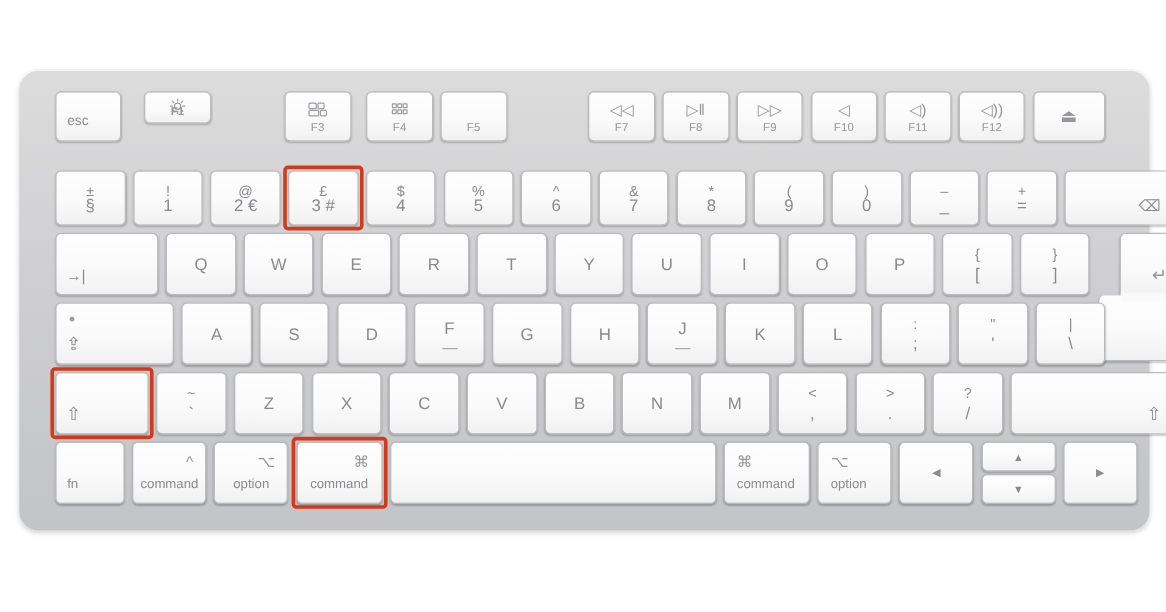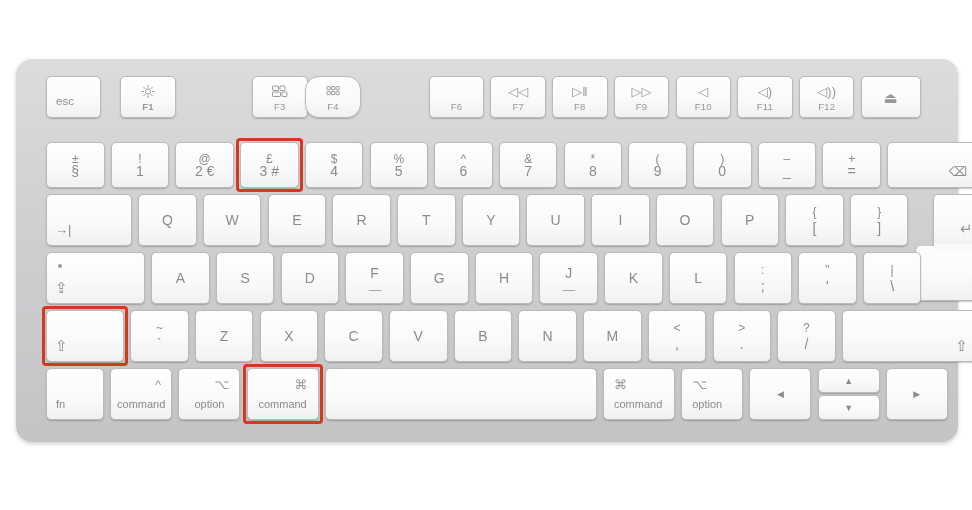--- a/index.html
+++ b/index.html
@@ -126,56 +126,56 @@
 
   .arrow-glyph { font-size: 9px; color: #8a8b8e; }
 </style>
 </head>
 <body>
 
 <div id="keyboard">
     <div class="key" style="left: 30px; top: 18px; width: 55px; height: 42px;">
       <span class="lbl esclbl">esc</span>
     </div>
-    <div class="key" style="left: 104.2px; top: 18px; width: 55.5px; height: 42px; font-weight: bold;">
+    <div class="key" style="left: 104.2px; top: 18px; width: 55.5px; height: 27px; font-weight: bold;">
       <svg width="17" height="13" viewBox="0 0 17 13" style="position: absolute; left: 50%; top: 20%; transform: translateX(-50%);">
         <circle cx="8.5" cy="6.5" r="2.6" fill="none" stroke="#9a9b9e" stroke-width="1"></circle>
         <line x1="12.80" y1="6.50" x2="14.50" y2="6.50" stroke="#9a9b9e" stroke-width="1" stroke-linecap="round"></line>
         <line x1="11.54" y1="9.54" x2="12.74" y2="10.74" stroke="#9a9b9e" stroke-width="1" stroke-linecap="round"></line>
         <line x1="8.50" y1="10.80" x2="8.50" y2="12.50" stroke="#9a9b9e" stroke-width="1" stroke-linecap="round"></line>
         <line x1="5.46" y1="9.54" x2="4.26" y2="10.74" stroke="#9a9b9e" stroke-width="1" stroke-linecap="round"></line>
         <line x1="4.20" y1="6.50" x2="2.50" y2="6.50" stroke="#9a9b9e" stroke-width="1" stroke-linecap="round"></line>
         <line x1="5.46" y1="3.46" x2="4.26" y2="2.26" stroke="#9a9b9e" stroke-width="1" stroke-linecap="round"></line>
         <line x1="8.50" y1="2.20" x2="8.50" y2="0.50" stroke="#9a9b9e" stroke-width="1" stroke-linecap="round"></line>
         <line x1="11.54" y1="3.46" x2="12.74" y2="2.26" stroke="#9a9b9e" stroke-width="1" stroke-linecap="round"></line>
       </svg>
       <span class="lbl fnlabel">F1</span>
     </div>
-    <div class="key" style="left: 236px; top: 18px; width: 55.5px; height: 42px;">
+    <div class="key" style="left: 221px; top: 18px; width: 55.5px; height: 42px;">
       <svg width="17" height="13" viewBox="0 0 17 13" style="position: absolute; left: 50%; top: 20%; transform: translateX(-50%);">
         <rect x="1" y="1" width="6" height="4.5" rx="0.8" fill="none" stroke="#9a9b9e" stroke-width="1"></rect>
         <rect x="8.5" y="1" width="5" height="4.5" rx="0.8" fill="none" stroke="#9a9b9e" stroke-width="1"></rect>
         <rect x="1" y="7" width="8" height="4.5" rx="0.8" fill="none" stroke="#9a9b9e" stroke-width="1"></rect>
         <rect x="10.5" y="7" width="5" height="4.5" rx="0.8" fill="none" stroke="#9a9b9e" stroke-width="1"></rect>
       </svg>
       <span class="lbl fnlabel">F3</span>
     </div>
-    <div class="key" style="left: 289.3px; top: 18px; width: 55.5px; height: 42px; border-radius: 14px;">
+    <div class="key" style="left: 289.3px; top: 18px; width: 55.5px; height: 42px;">
       <svg width="17" height="13" viewBox="0 0 17 13" style="position: absolute; left: 50%; top: 20%; transform: translateX(-50%);">
         <rect x="2.5" y="1.5" width="3.2" height="3.2" rx="0.5" fill="none" stroke="#9a9b9e" stroke-width="1"></rect>
         <rect x="7" y="1.5" width="3.2" height="3.2" rx="0.5" fill="none" stroke="#9a9b9e" stroke-width="1"></rect>
         <rect x="11.5" y="1.5" width="3.2" height="3.2" rx="0.5" fill="none" stroke="#9a9b9e" stroke-width="1"></rect>
         <rect x="2.5" y="6.5" width="3.2" height="3.2" rx="0.5" fill="none" stroke="#9a9b9e" stroke-width="1"></rect>
         <rect x="7" y="6.5" width="3.2" height="3.2" rx="0.5" fill="none" stroke="#9a9b9e" stroke-width="1"></rect>
         <rect x="11.5" y="6.5" width="3.2" height="3.2" rx="0.5" fill="none" stroke="#9a9b9e" stroke-width="1"></rect>
       </svg>
       <span class="lbl fnlabel">F4</span>
     </div>
-    <div class="key" style="left: 412.7px; top: 18px; width: 55.5px; height: 42px;">
-      <span class="lbl fnlabel">F6</span>
+    <div class="key" style="left: 351px; top: 18px; width: 55.5px; height: 42px;">
+      <span class="lbl fnlabel">F5</span>
     </div>
     <div class="key" style="left: 474.4px; top: 18px; width: 55.5px; height: 42px;">
       <span class="lbl fnglyph">◁◁</span>
       <span class="lbl fnlabel">F7</span>
     </div>
     <div class="key" style="left: 536.1px; top: 18px; width: 55.5px; height: 42px;">
       <span class="lbl fnglyph">▷‖</span>
       <span class="lbl fnlabel">F8</span>
     </div>
     <div class="key" style="left: 597.8px; top: 18px; width: 55.5px; height: 42px;">

